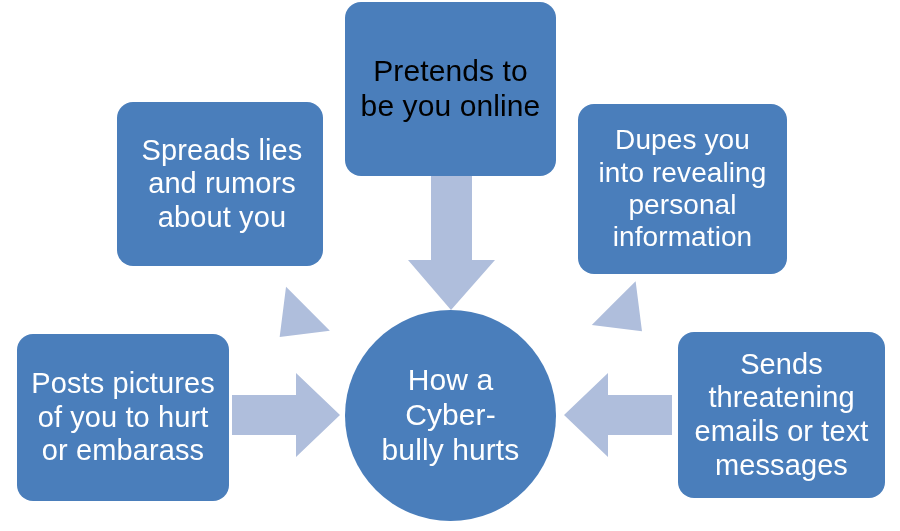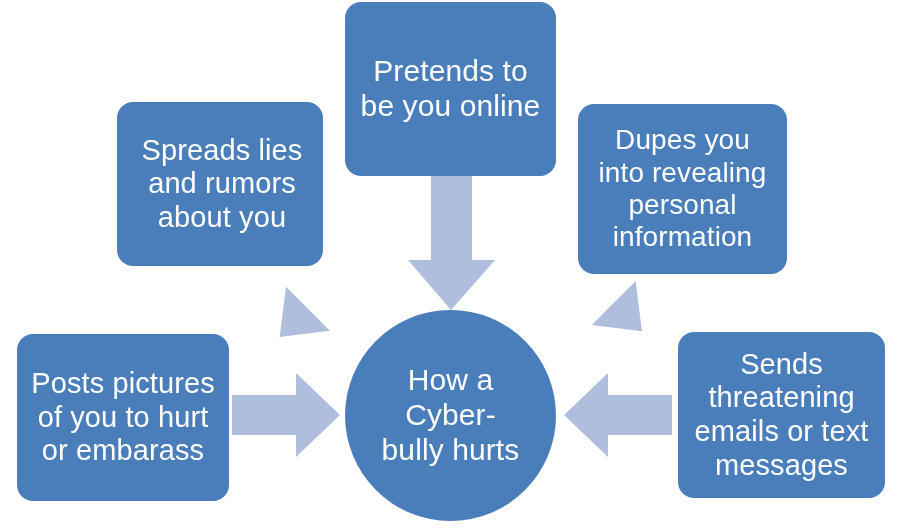--- a/index.html
+++ b/index.html
@@ -81,21 +81,21 @@
 
     <g>
       <polygon fill="#afbedc" points="232,395 296,395 296,373 340,415 296,457 296,435 232,435"></polygon>
     </g>
 
     <g>
       <polygon fill="#afbedc" points="672,395 608,395 608,373 564,415 608,457 608,435 672,435"></polygon>
     </g>
   </svg>
 
-  <div class="node rect" id="node-top" style="background: rgb(74, 126, 187); color: #ffffff;">
+  <div class="node rect" id="node-top" style="background: rgb(74, 126, 187); color: #000000;">
     <span class="label">Pretends to
 be you online</span>
   </div>
 
   <div class="node rect" id="node-upleft" style="background: rgb(74, 126, 187); color: rgb(255, 255, 255);">
     <span class="label">Spreads lies
 and rumors
 about you</span>
   </div>
 

